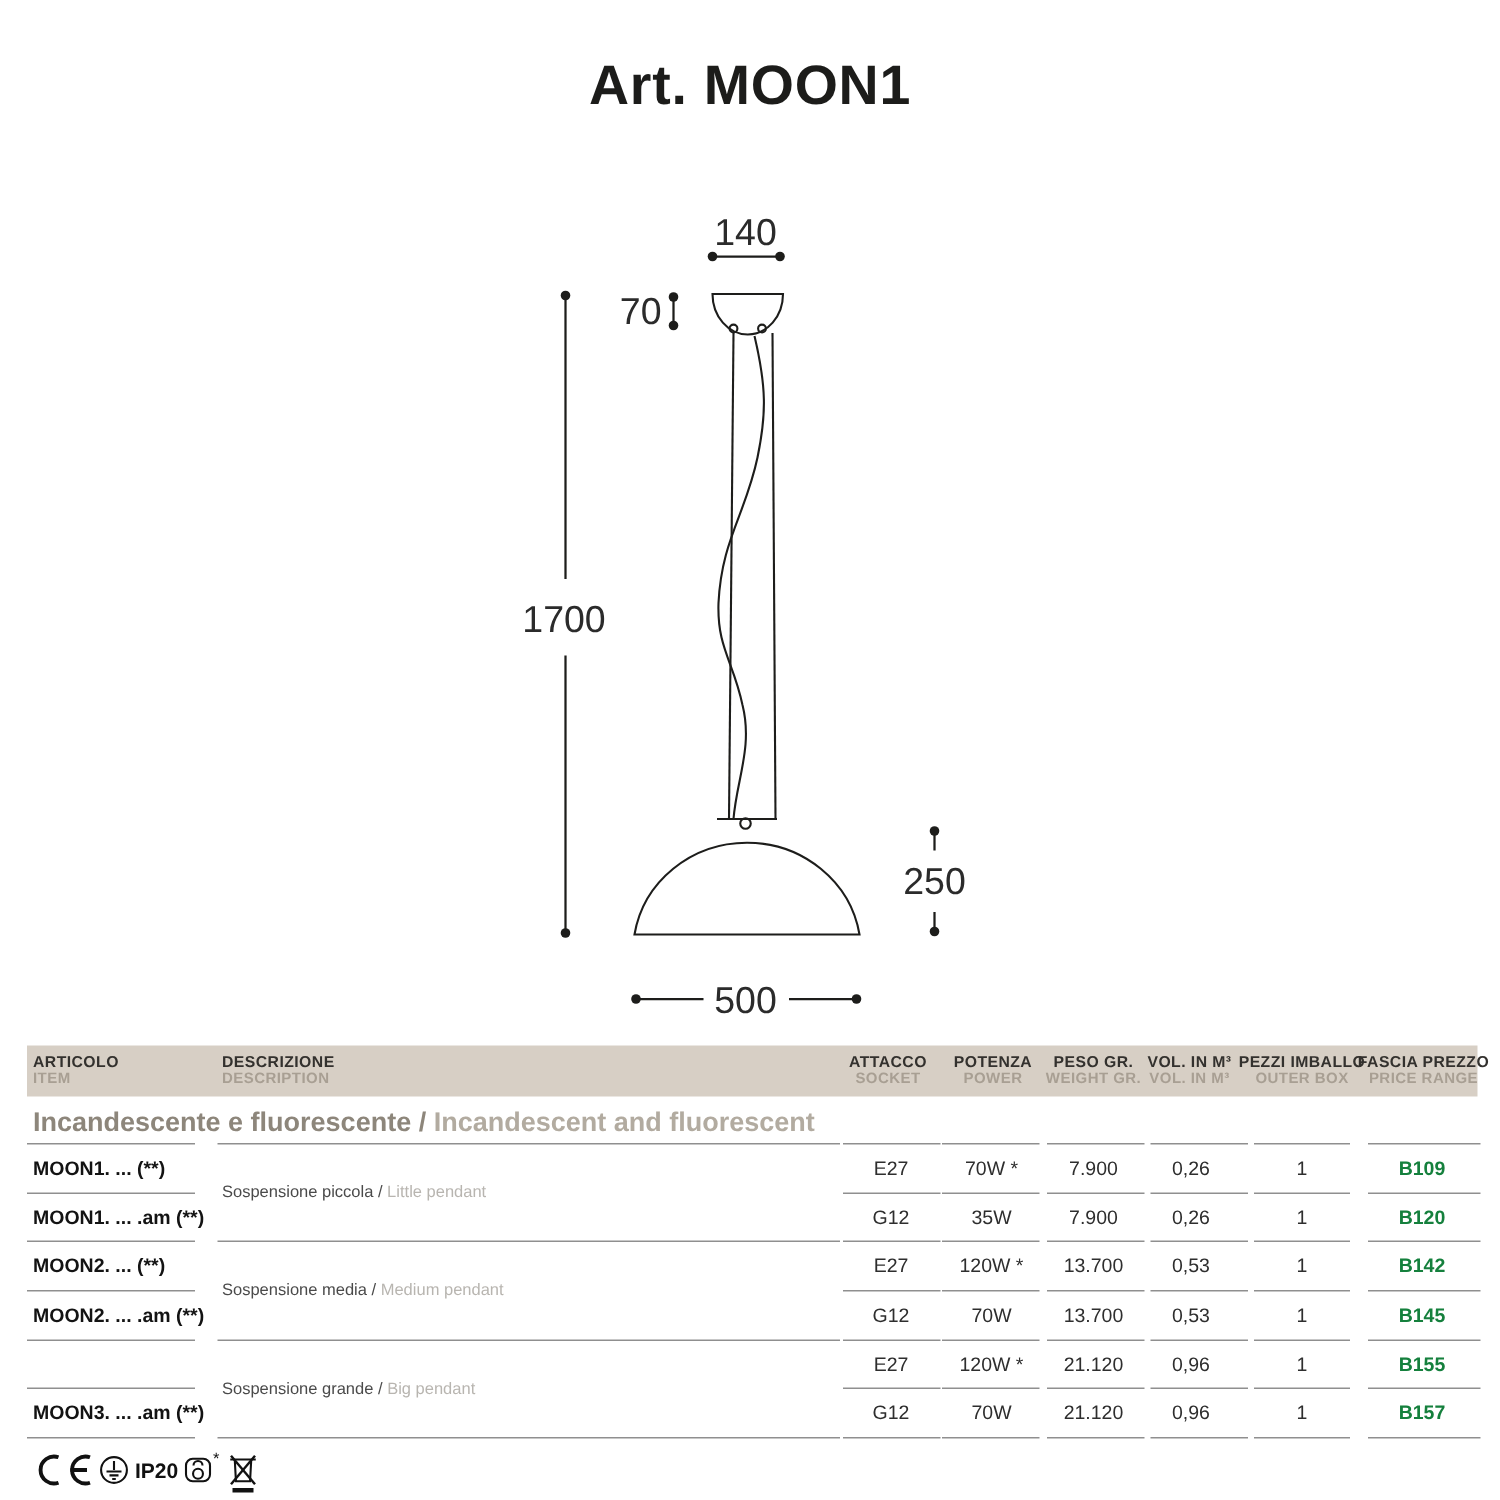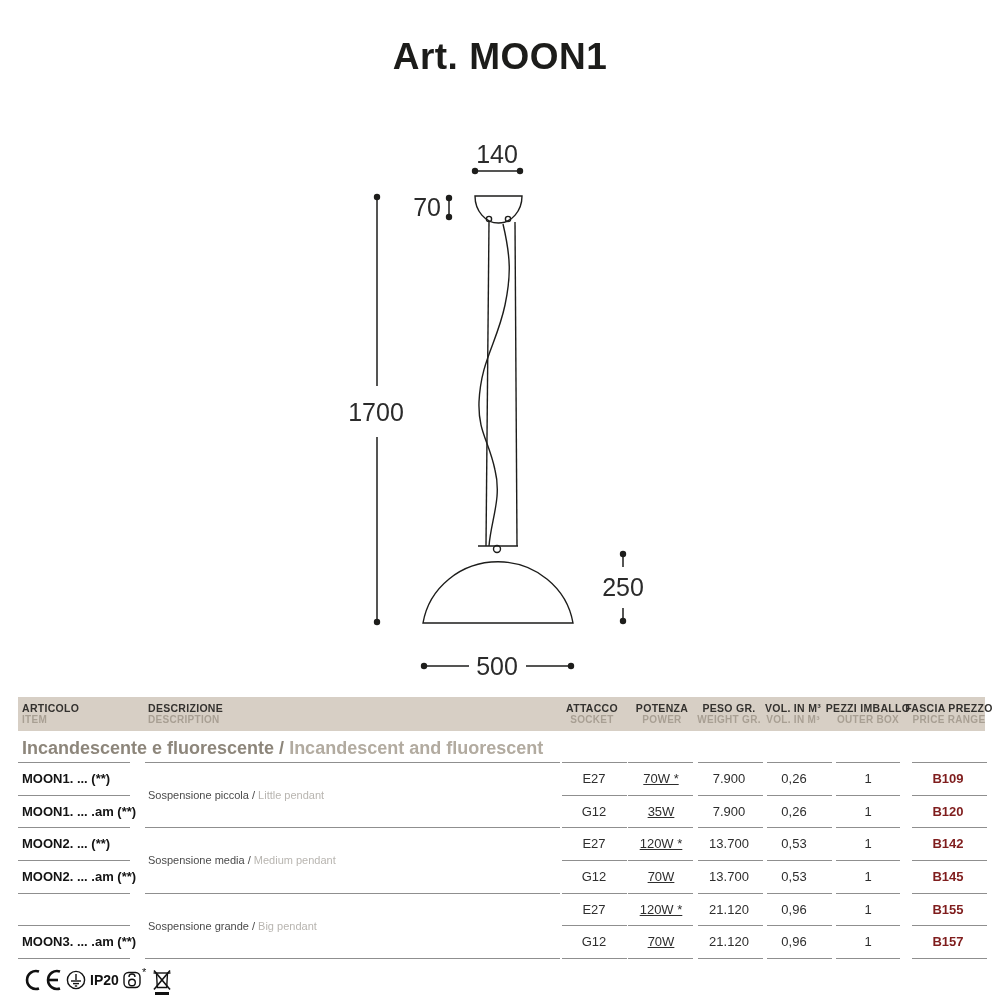--- a/index.html
+++ b/index.html
@@ -22,25 +22,25 @@
       letter-spacing:.3px;white-space:nowrap;}
   .hl .hp,.hl .hs{text-align:left;}
   .hc .hp,.hc .hs{text-align:center;}
   .section{position:absolute;left:22px;top:738px;font-size:18px;font-weight:bold;}
   .sec-it,.sec-sep{color:#8d867b;white-space:pre;}
   .sec-en{color:#b2aba0;}
   .trow{position:absolute;left:0;width:1000px;}
   .cell{position:absolute;top:0;height:100%;display:flex;align-items:center;font-size:13px;color:#2e2e2e;}
   .c-art{left:22px;width:130px;font-weight:bold;color:#131313;justify-content:flex-start;}
   .c-soc{left:560px;width:68px;justify-content:center;}
-  .c-pow{left:627px;width:68px;justify-content:center;text-decoration:underline;}
+  .c-pow{left:627px;width:68px;justify-content:center;}
   .c-wt {left:695px;width:68px;justify-content:center;}
   .c-vol{left:760px;width:68px;justify-content:center;}
   .c-pcs{left:834px;width:68px;justify-content:center;}
-  .c-prc{left:912px;width:72px;font-weight:bold;color:#7f1d1d;justify-content:center;}
+  .c-prc{left:912px;width:72px;font-weight:bold;color:#15803d;justify-content:center;}
   .descblock{position:absolute;left:148px;width:400px;display:flex;align-items:center;font-size:11px;}
   .desc-it,.desc-sep{color:#4a4a4a;white-space:pre;}
   .desc-en{color:#b8b5b0;}
   .divider{position:absolute;height:1px;background:#8f8f8f;}
 
   
   .footer{position:absolute;left:20px;top:963px;width:300px;height:36px;}
 </style>
 </head>
 <body>

